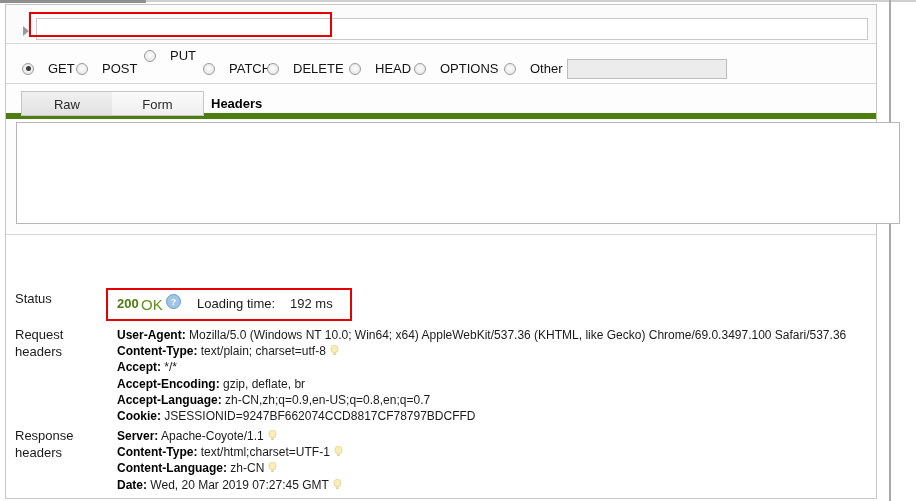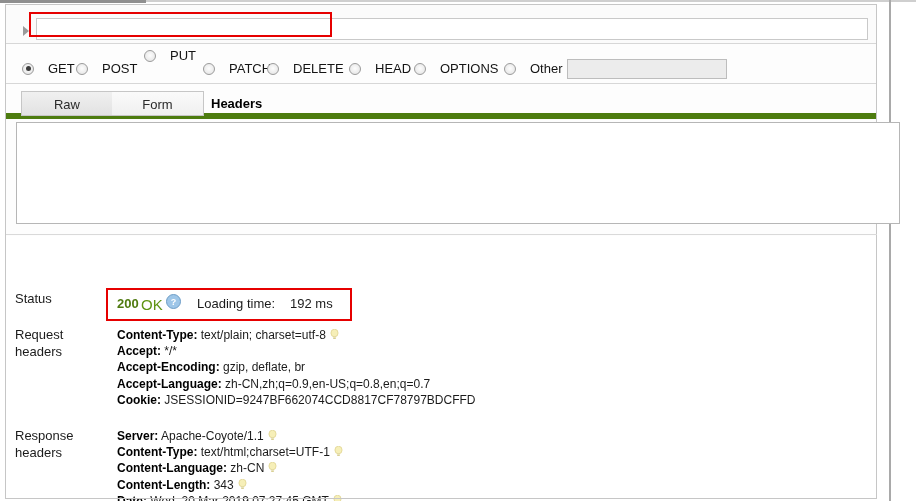--- a/index.html
+++ b/index.html
@@ -380,20 +380,21 @@
     <svg width="15" height="15" viewBox="0 0 15 15">
       <circle cx="7.5" cy="7.5" r="7" fill="#9ec6e8" stroke="#6d9dc6" stroke-width="1"></circle>
       <text x="7.5" y="11" font-family="Liberation Sans, sans-serif" font-size="9" font-weight="bold" fill="#ffffff" text-anchor="middle">?</text>
     </svg>
   </div>
   <div class="loading-label">Loading time:</div>
   <div class="loading-value">192 ms</div>
 
   <div class="req-label">Request<br>headers</div>
   <div class="req-lines" id="req-lines-host">
+      <div class="hdr-line"><span class="hdr-name">User-Agent:</span><span> Mozilla/5.0 (Windows NT 10.0; Win64; x64) AppleWebKit/537.36 (KHTML, like Gecko) Chrome/69.0.3497.100 Safari/537.36</span></div>
       <div class="hdr-line"><span class="hdr-name">Content-Type:</span><span> text/plain; charset=utf-8</span><span class="bulb"><svg width="9" height="11" viewBox="0 0 9 11">
             <ellipse cx="4.5" cy="4" rx="3.6" ry="3.8" fill="#f6efb8" stroke="#ddd089" stroke-width="0.7"></ellipse>
             <rect x="2.9" y="7.4" width="3.2" height="1.2" fill="#e0d79f"></rect>
             <rect x="3.2" y="8.9" width="2.6" height="1.1" fill="#d8cf93"></rect>
           </svg></span></div>
       <div class="hdr-line"><span class="hdr-name">Accept:</span><span> */*</span></div>
       <div class="hdr-line"><span class="hdr-name">Accept-Encoding:</span><span> gzip, deflate, br</span></div>
       <div class="hdr-line"><span class="hdr-name">Accept-Language:</span><span> zh-CN,zh;q=0.9,en-US;q=0.8,en;q=0.7</span></div>
       <div class="hdr-line"><span class="hdr-name">Cookie:</span><span> JSESSIONID=9247BF662074CCD8817CF78797BDCFFD</span></div>
     </div>
@@ -408,25 +409,20 @@
       <div class="hdr-line"><span class="hdr-name">Content-Type:</span><span> text/html;charset=UTF-1</span><span class="bulb"><svg width="9" height="11" viewBox="0 0 9 11">
             <ellipse cx="4.5" cy="4" rx="3.6" ry="3.8" fill="#f6efb8" stroke="#ddd089" stroke-width="0.7"></ellipse>
             <rect x="2.9" y="7.4" width="3.2" height="1.2" fill="#e0d79f"></rect>
             <rect x="3.2" y="8.9" width="2.6" height="1.1" fill="#d8cf93"></rect>
           </svg></span></div>
       <div class="hdr-line"><span class="hdr-name">Content-Language:</span><span> zh-CN</span><span class="bulb"><svg width="9" height="11" viewBox="0 0 9 11">
             <ellipse cx="4.5" cy="4" rx="3.6" ry="3.8" fill="#f6efb8" stroke="#ddd089" stroke-width="0.7"></ellipse>
             <rect x="2.9" y="7.4" width="3.2" height="1.2" fill="#e0d79f"></rect>
             <rect x="3.2" y="8.9" width="2.6" height="1.1" fill="#d8cf93"></rect>
           </svg></span></div>
-      <div class="hdr-line"><span class="hdr-name">Content-Length:</span><span> 343</span><span class="bulb"><svg width="9" height="11" viewBox="0 0 9 11">
-            <ellipse cx="4.5" cy="4" rx="3.6" ry="3.8" fill="#f6efb8" stroke="#ddd089" stroke-width="0.7"></ellipse>
-            <rect x="2.9" y="7.4" width="3.2" height="1.2" fill="#e0d79f"></rect>
-            <rect x="3.2" y="8.9" width="2.6" height="1.1" fill="#d8cf93"></rect>
-          </svg></span></div>
       <div class="hdr-line"><span class="hdr-name">Date:</span><span> Wed, 20 Mar 2019 07:27:45 GMT</span><span class="bulb"><svg width="9" height="11" viewBox="0 0 9 11">
             <ellipse cx="4.5" cy="4" rx="3.6" ry="3.8" fill="#f6efb8" stroke="#ddd089" stroke-width="0.7"></ellipse>
             <rect x="2.9" y="7.4" width="3.2" height="1.2" fill="#e0d79f"></rect>
             <rect x="3.2" y="8.9" width="2.6" height="1.1" fill="#d8cf93"></rect>
           </svg></span></div>
     </div>
 
   <div class="bottom-border"></div>
 </div>
 

